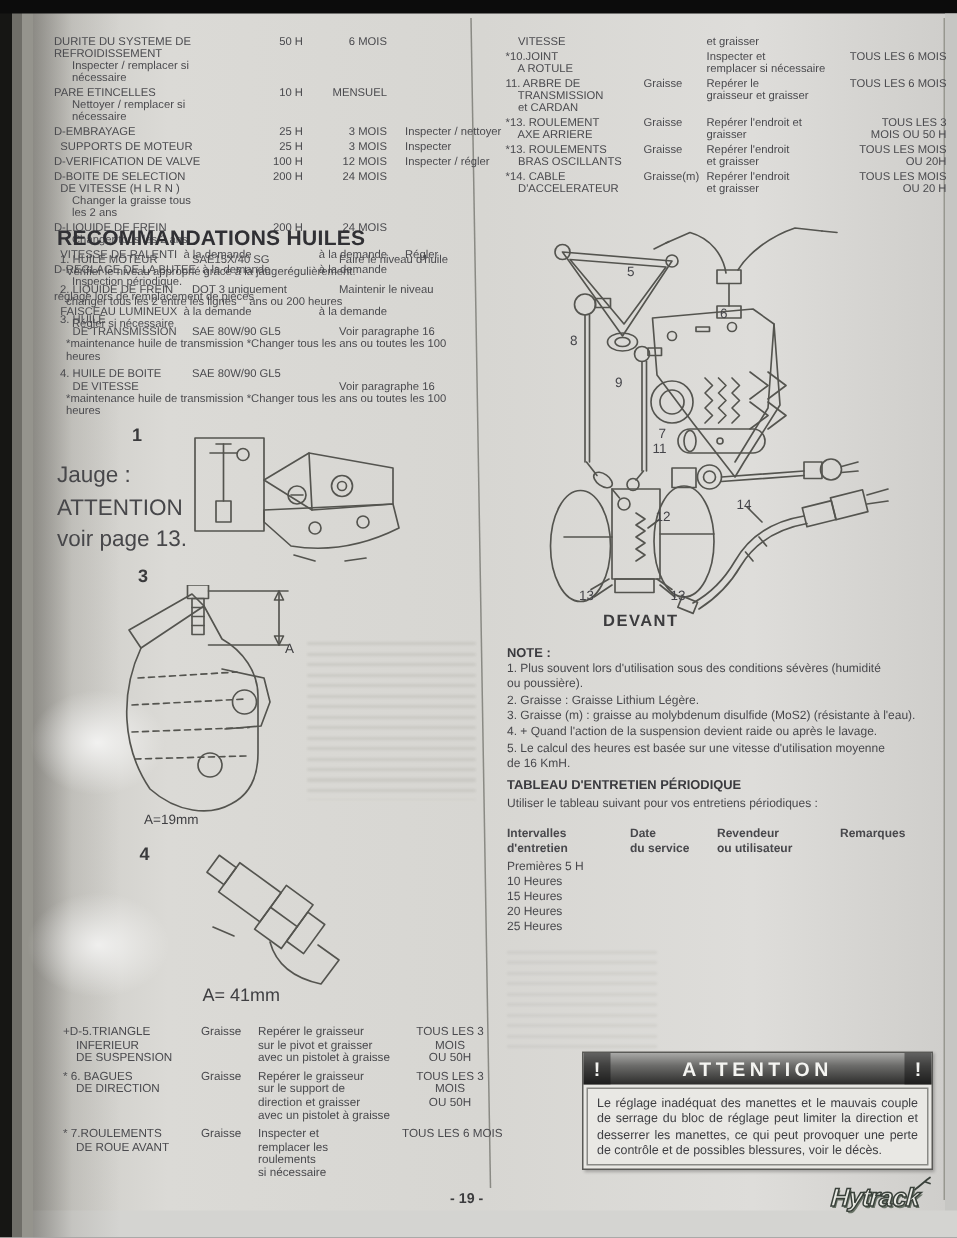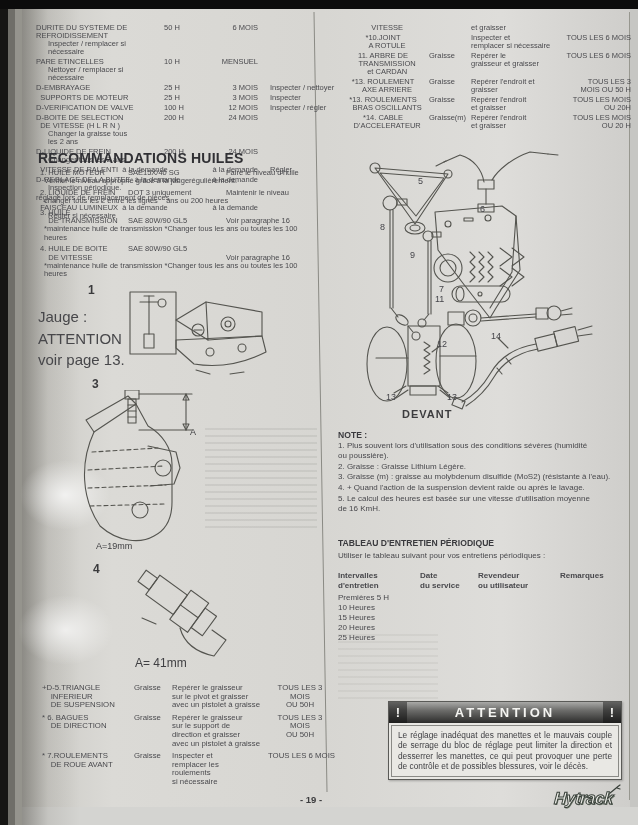--- a/index.html
+++ b/index.html
@@ -22,25 +22,25 @@
     background:repeating-linear-gradient(180deg,rgba(110,110,104,.12) 0 2px,rgba(0,0,0,0) 2px 7px);}
   
   .divider-svg{position:absolute;left:0;top:0;pointer-events:none;}
 
   
   .tbl{position:absolute;font-size:7.5px;line-height:8px;color:#4a4a4e;}
   .tbl .row{margin-bottom:2px;}
   .tbl span{display:inline-block;vertical-align:top;white-space:pre;}
   .t1{left:36px;top:24px;width:300px;}
   .t1 .c-item{width:128px;}
-  .t1 .c-hours{width:38px;text-align:left;}
+  .t1 .c-hours{width:38px;text-align:right;}
   .t1 .c-period{width:56px;text-align:right;}
   .t1 .c-action{margin-left:12px;}
   .t2{left:337px;top:24px;width:298px;}
-  .t2 .c-item{width:92px;text-align:center;}
+  .t2 .c-item{width:92px;}
   .t2 .c-grease{width:42px;}
   .t2 .c-action{width:88px;}
   .t2 .c-freq{width:72px;text-align:right;}
   .t3{left:42px;top:684px;width:296px;font-size:7.8px;line-height:8.6px;}
   .t3 .row{margin-bottom:4px;}
   .t3 .c-item{width:92px;}
   .t3 .c-grease{width:38px;}
   .t3 .c-action{width:96px;}
   .t3 .c-freq{width:64px;text-align:center;}
 
@@ -62,21 +62,21 @@
   .fig-svg path,.fig-svg line,.fig-svg rect,.fig-svg circle,.fig-svg ellipse,.fig-svg polygon,.fig-svg polyline
     {fill:none;stroke:#54544f;stroke-width:1.1;stroke-linecap:round;stroke-linejoin:round;}
   .fig-right{position:absolute;left:340px;top:146px;width:262px;height:285px;}
   .callout{position:absolute;font-size:9px;color:#45454a;}
   .devant{position:absolute;font-size:11px;font-weight:bold;letter-spacing:1px;color:#3c3c3e;}
 
   
   .note{position:absolute;left:338px;top:430px;width:294px;font-size:8px;line-height:10.6px;color:#48484c;}
   .note-title,.per-title{font-weight:bold;font-size:8.6px;color:#3a3a3e;}
   .note-line{white-space:pre;}
-  .periodic{position:absolute;left:338px;top:538px;width:296px;font-size:8px;line-height:10px;color:#48484c;}
+  .periodic{position:absolute;left:338px;top:518px;width:296px;font-size:8px;line-height:10px;color:#48484c;}
   .per-intro{margin:3px 0 10px 0;}
   .per-head{display:flex;font-weight:bold;margin-bottom:2px;}
   .per-head span{white-space:pre;display:block;}
   .ph-0{width:82px;}.ph-1{width:58px;}.ph-2{width:82px;}.ph-3{flex:1;}
   .per-rows div{height:9.9px;}
 
   
   .attention{position:absolute;left:388px;top:701px;width:232px;border:1px solid #5a5a57;background:#e9e8e4;box-shadow:1px 1px 2px rgba(0,0,0,.25);}
   .att-head{height:21px;display:flex;align-items:center;
     background:linear-gradient(180deg,#a9a9a7 0,#6c6c6a 40%,#2c2c2b 100%);}

